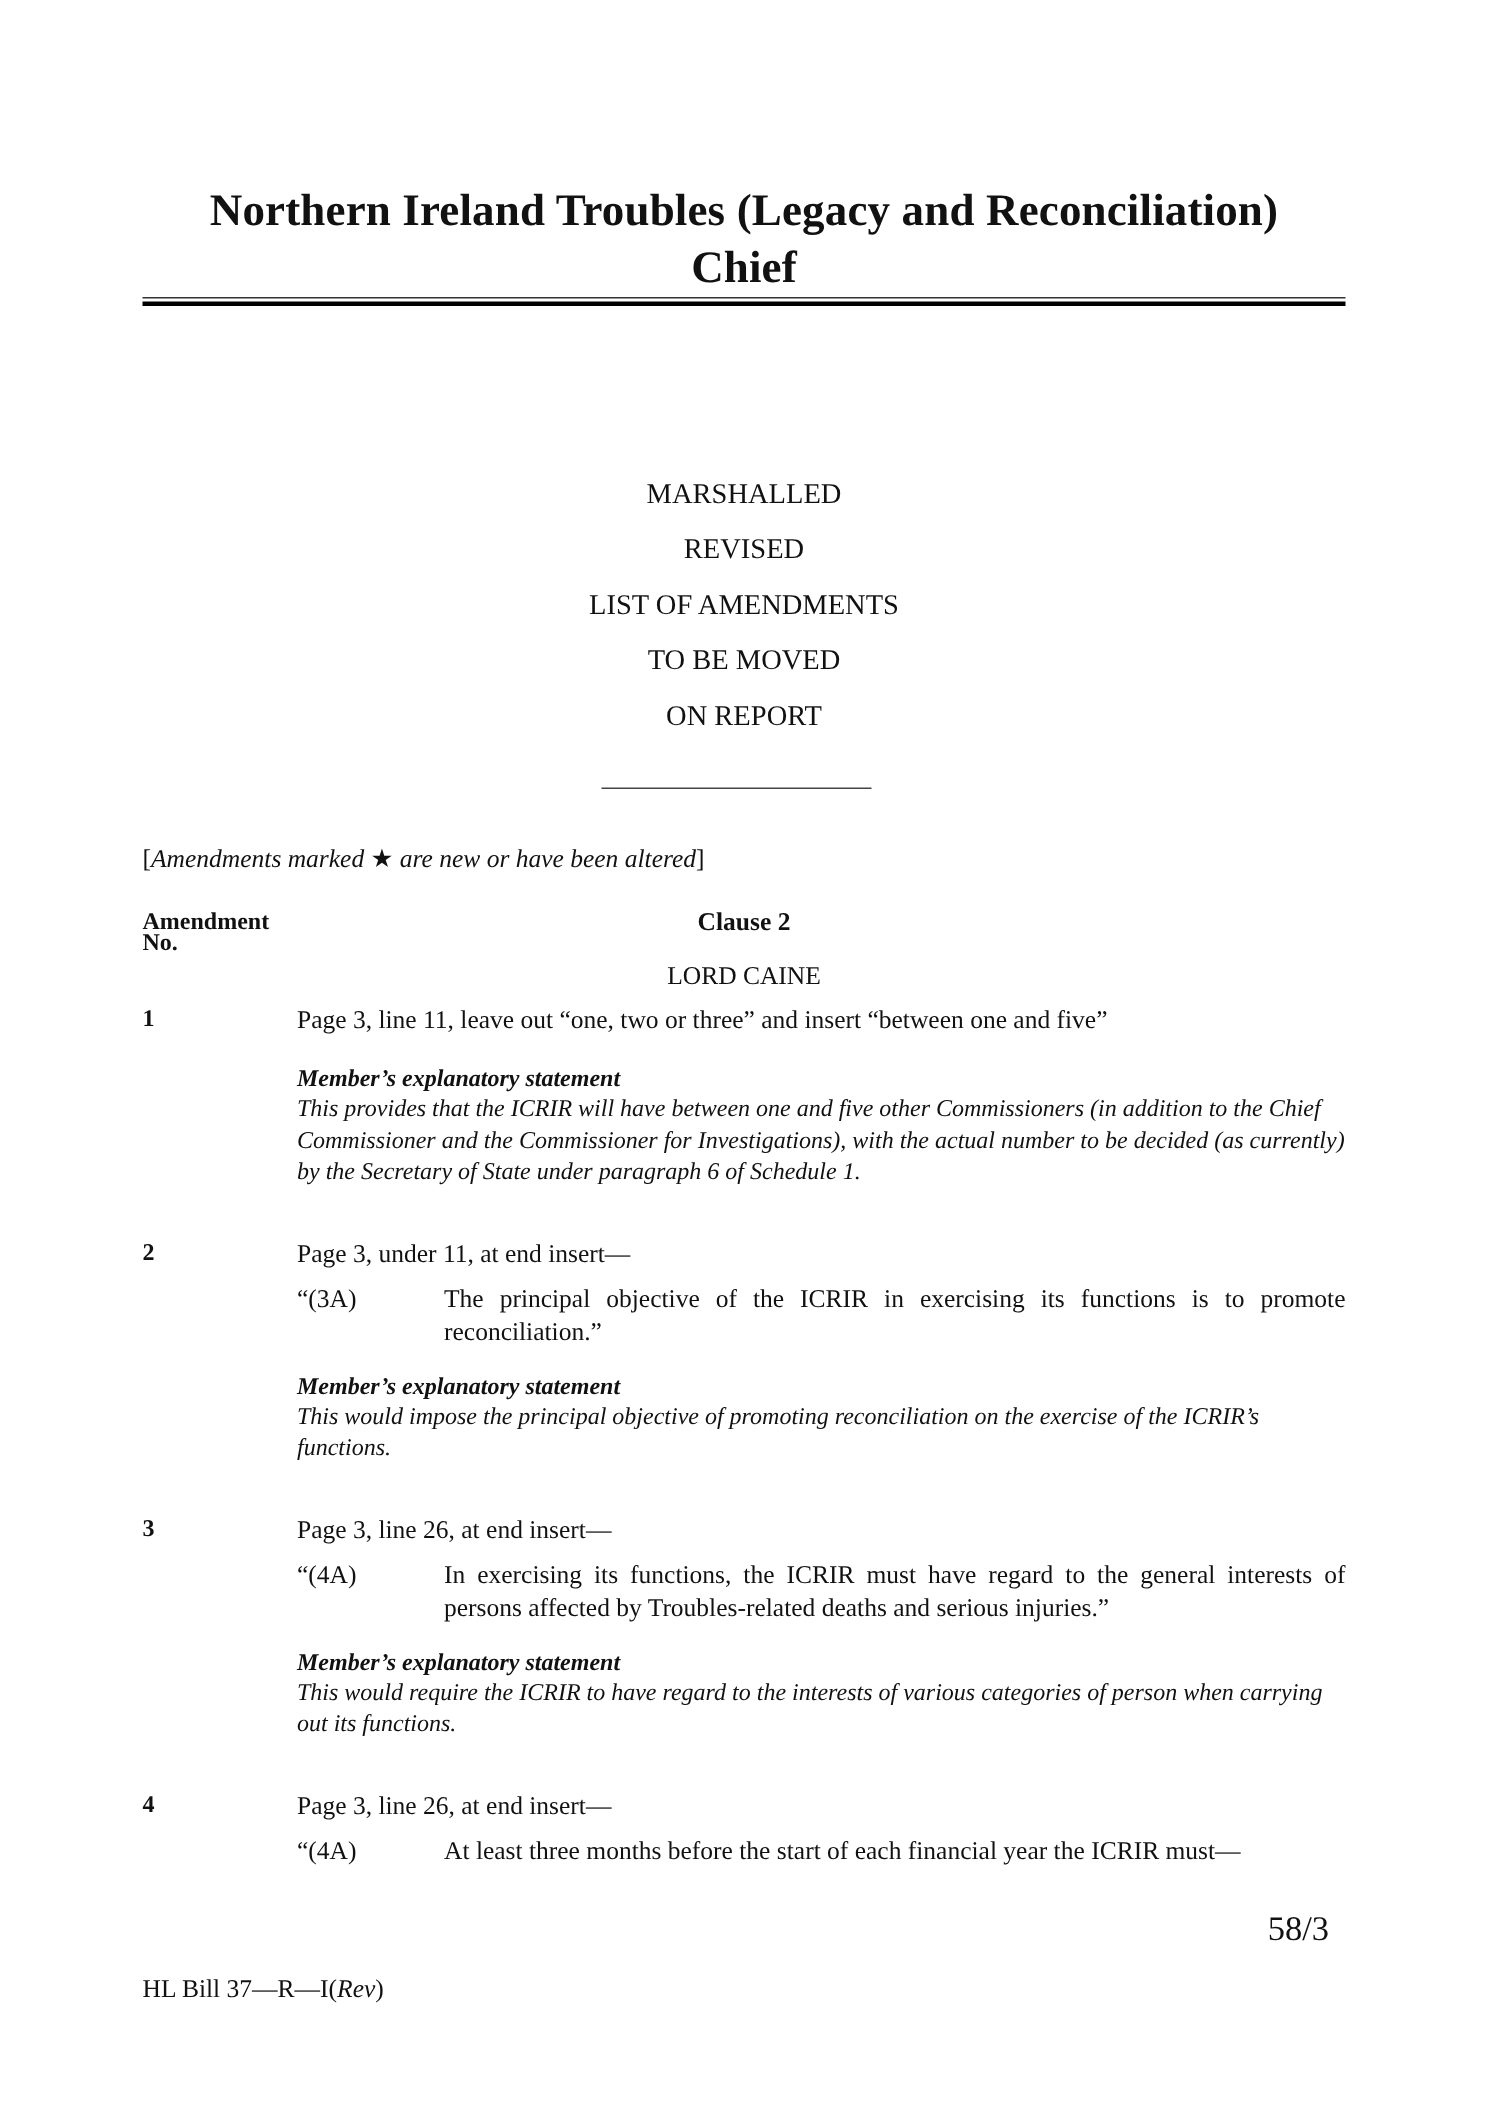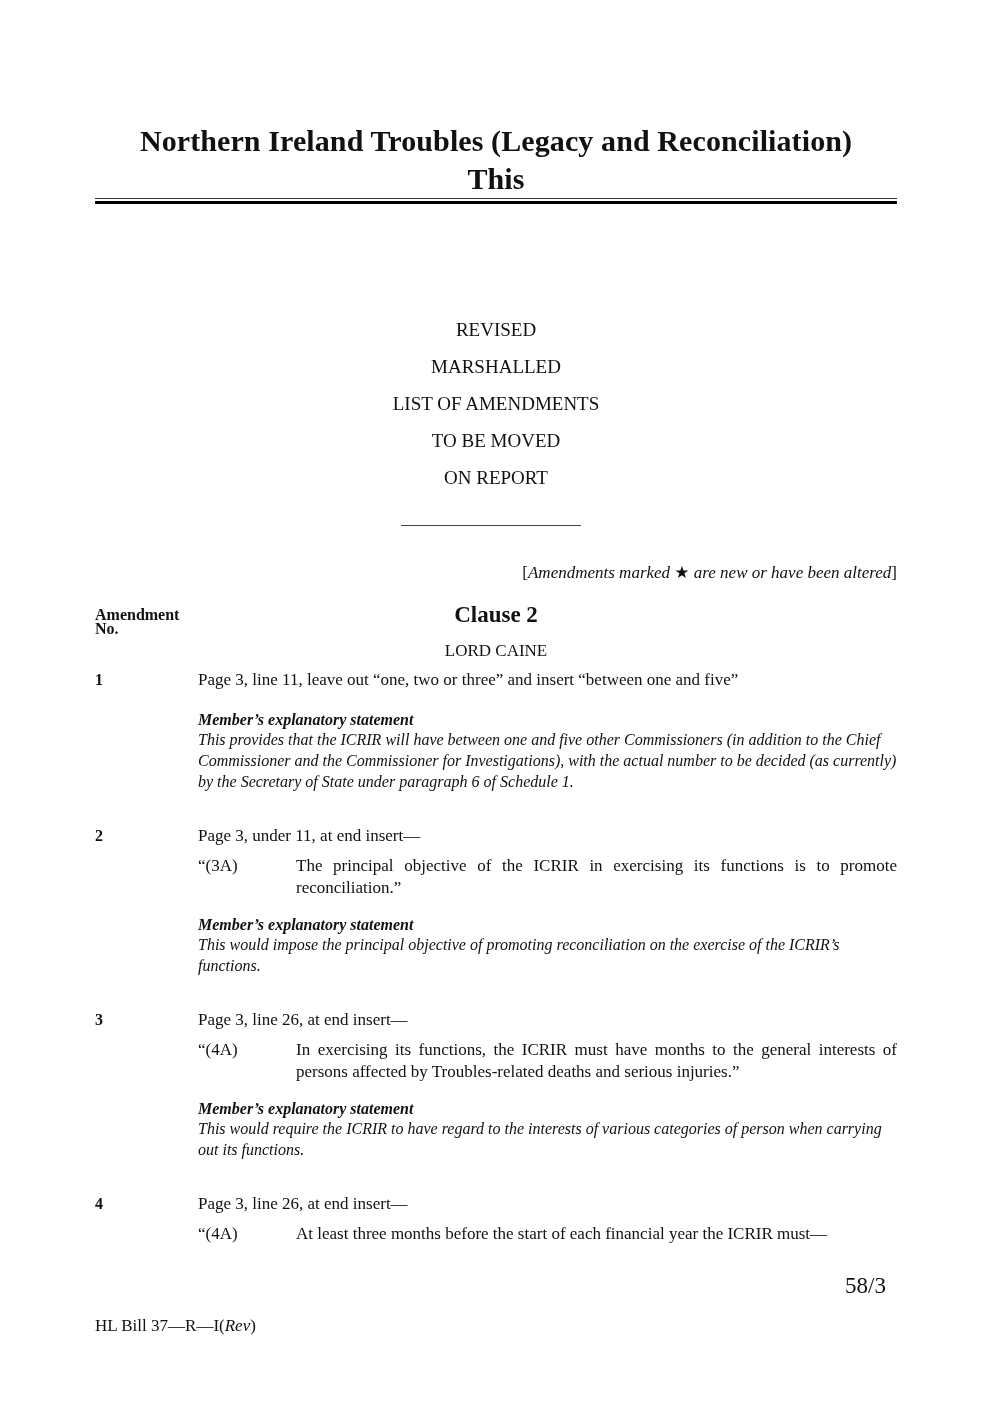--- a/index.html
+++ b/index.html
@@ -58,42 +58,42 @@
     .short-rule {
       position: absolute;
       left: 401px; width: 180px;
       top: 513px; height: 1px;
       background: #444;
     }
     .notice {
       position: absolute;
       left: 95px; width: 802px;
       top: 549px;
-      text-align: right;
+      text-align: left;
       font-family: "Liberation Serif", serif;
       font-size: 17px;
       line-height: 24px;
     }
     .notice .it { font-style: italic; }
     .amend-no-hdr {
       position: absolute;
       left: 95px; top: 596px;
       font-family: "Liberation Serif", serif;
       font-weight: bold;
       font-size: 16px;
       line-height: 14px;
     }
     .clause-hdr {
       position: absolute;
       left: 95px; width: 802px;
       top: 592px;
       text-align: center;
       font-family: "Liberation Serif", serif;
       font-weight: bold;
-      font-size: 23px;
+      font-size: 17px;
       line-height: 22px;
     }
     .mover {
       position: absolute;
       left: 95px; width: 802px;
       top: 628px;
       text-align: center;
       font-family: "Liberation Serif", serif;
       font-size: 17px;
       line-height: 22px;
@@ -166,28 +166,28 @@
       line-height: 22px;
     }
   </style>
 </head>
 <body>
 
 <div class="page">
 
   <div class="title">
     <div>Northern Ireland Troubles (Legacy and Reconciliation)</div>
-    <div>This</div>
+    <div>Chief</div>
   </div>
   <div class="rule-thin"></div>
   <div class="rule-thick"></div>
 
   <div class="heading-block">
+    <div class="heading-line">MARSHALLED</div>
     <div class="heading-line">REVISED</div>
-    <div class="heading-line">MARSHALLED</div>
     <div class="heading-line">LIST OF AMENDMENTS</div>
     <div class="heading-line">TO BE MOVED</div>
     <div class="heading-line">ON REPORT</div>
   </div>
   <div class="short-rule"></div>
 
   <div class="notice">
     <span>[</span><span class="it">Amendments marked </span><span>★</span><span class="it"> are new or have been altered</span><span>]</span>
   </div>
 
@@ -223,21 +223,21 @@
       </div>
     </div>
   </div>
 
   <div class="amendment" style="top:997px;">
     <div class="amend-num">3</div>
     <div class="amend-body">
       <p class="instr">Page 3, line 26, at end insert—</p>
       <div class="inserted">
         <span class="lab">“(4A)</span>
-        <span class="txt">In exercising its functions, the ICRIR must have months to the general interests of persons affected by Troubles-related deaths and serious injuries.”</span>
+        <span class="txt">In exercising its functions, the ICRIR must have regard to the general interests of persons affected by Troubles-related deaths and serious injuries.”</span>
       </div>
       <div class="expl">
         <div class="expl-hdr">Member’s explanatory statement</div>
         <div class="expl-txt">This would require the ICRIR to have regard to the interests of various categories of person when carrying out its functions.</div>
       </div>
     </div>
   </div>
 
   <div class="amendment" style="top:1181px;">
     <div class="amend-num">4</div>

